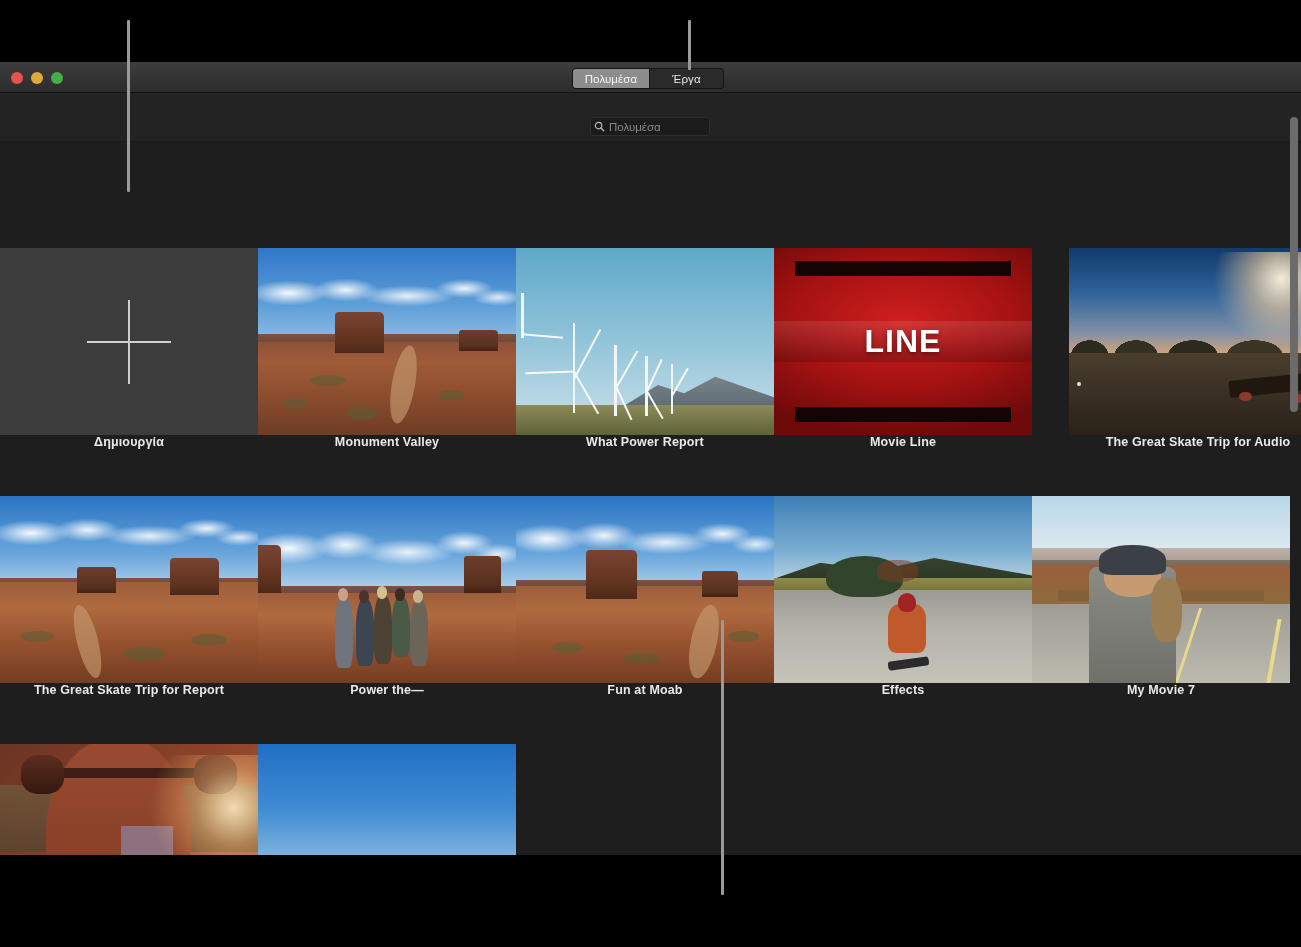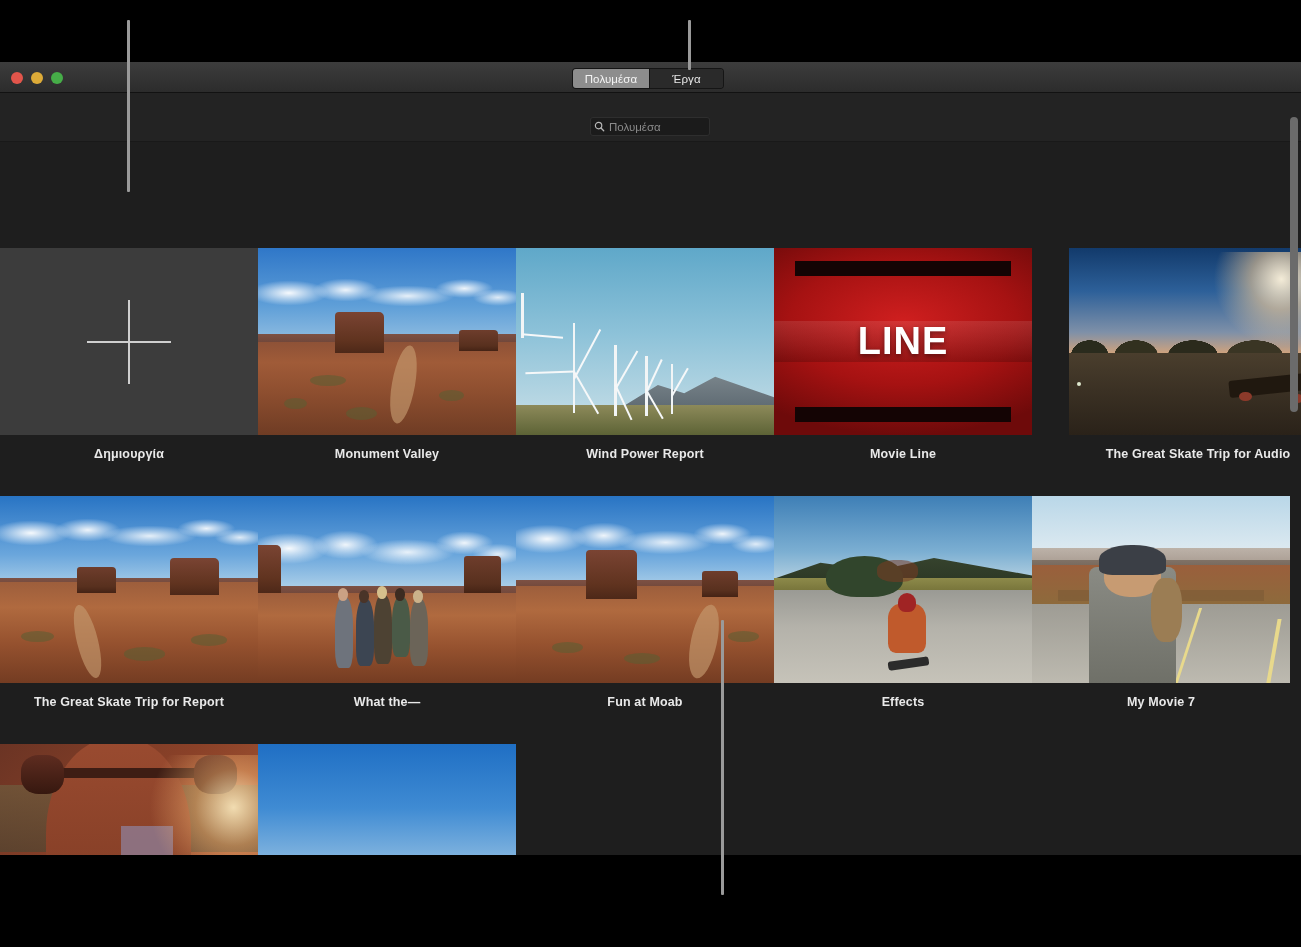--- a/index.html
+++ b/index.html
@@ -61,21 +61,21 @@
   #search-ph { font-size:11.5px; color:#8a8a8a; white-space:nowrap; }
 
   
   #content { position:absolute; left:0; top:80px; width:1301px; height:773px;
     background:#1e1e1e; overflow:hidden; }
 
   .grid { position:relative; width:1301px; }
   .cell { position:absolute; width:258px; }
   .thumb { position:relative; width:100%; background:#2b2b2b; overflow:hidden; }
   .thumb-label { text-align:center; font-size:12.5px; font-weight:bold;
-    color:#e9e9e9; margin-top:12px; letter-spacing:0.15px; white-space:nowrap;
+    color:#e9e9e9; letter-spacing:0.15px; white-space:nowrap;
     overflow:hidden; text-overflow:ellipsis; }
 
   
   #create-tile .thumb { background:#3c3c3c; display:flex; align-items:center;
     justify-content:center; }
   .plus { position:relative; width:84px; height:84px; }
   .plus::before { content:""; position:absolute; left:41px; top:0; width:2px;
     height:84px; background:#cfcfcf; }
   .plus::after { content:""; position:absolute; left:0; top:41px; width:84px;
     height:2px; background:#cfcfcf; }
@@ -279,32 +279,32 @@
               <div class="blade" style="left:38%; top:52%; height:21%; transform:rotate(155deg);"></div>
               <div class="turbine" style="left:50%; top:58%; height:32%;"></div>
               <div class="blade" style="left:50%; top:58%; height:20%; transform:rotate(25deg);"></div>
               <div class="blade" style="left:50%; top:58%; height:18%; transform:rotate(150deg);"></div>
               <div class="turbine" style="left:60%; top:62%; height:27%;"></div>
               <div class="blade" style="left:60%; top:62%; height:17%; transform:rotate(30deg);"></div>
               <div class="turbine" style="left:2%; top:24%; height:24%;"></div>
               <div class="blade" style="left:2%; top:24%; height:22%; transform:rotate(95deg);"></div>
             </div>
           </div>
-          <div class="thumb-label">Wind Power Report</div>
+          <div class="thumb-label">What Power Report</div>
         </div>
 
         <div class="cell" style="left:774px; top:106px;">
           <div class="thumb" style="height:187px;">
             <div class="art">
               <div class="layer finish-bg"></div>
               <div class="layer finish-band"></div>
               <div class="layer finish-bar" style="top:7%;"></div>
               <div class="layer finish-bar" style="bottom:7%;"></div>
               <div class="finish-text">
-                <span style="font-size:38px;">LINE</span>
+                <span style="font-size:32px;">LINE</span>
               </div>
             </div>
           </div>
           <div class="thumb-label">Movie Line</div>
         </div>
 
         <div class="cell" style="left:1069px; top:106px;">
           <div class="thumb" style="height:187px;">
             <div class="art">
               <div class="layer sunset-sky"></div>
@@ -352,21 +352,21 @@
               <div class="person" style="left:45%; bottom:10%; width:7%; height:37%; background:#4d4233;"></div>
               <div class="person" style="left:52%; bottom:14%; width:7%; height:32%; background:#4a5a47;"></div>
               <div class="person" style="left:59%; bottom:9%; width:7%; height:36%; background:#6b6458;"></div>
               <div class="layer" style="left:31%; bottom:44%; width:4%; height:7%; background:#caa184; border-radius:50%;"></div>
               <div class="layer" style="left:39%; bottom:43%; width:4%; height:7%; background:#4a3428; border-radius:50%;"></div>
               <div class="layer" style="left:46%; bottom:45%; width:4%; height:7%; background:#d6c08c; border-radius:50%;"></div>
               <div class="layer" style="left:53%; bottom:44%; width:4%; height:7%; background:#3c2b21; border-radius:50%;"></div>
               <div class="layer" style="left:60%; bottom:43%; width:4%; height:7%; background:#cbb28a; border-radius:50%;"></div>
             </div>
           </div>
-          <div class="thumb-label">What the—</div>
+          <div class="thumb-label">Power the—</div>
         </div>
 
         <div class="cell" style="left:516px; top:354px;">
           <div class="thumb" style="height:187px;">
             <div class="art">
               <div class="layer sky-blue2"></div>
               <div class="layer cloudstrip" style="top:14%; height:18%;"></div>
               <div class="layer mesa-far" style="top:45%;"></div>
               <div class="layer ground-red2" style="height:52%;"></div>
               <div class="layer butte" style="left:27%; bottom:45%; width:20%; height:26%;"></div>

